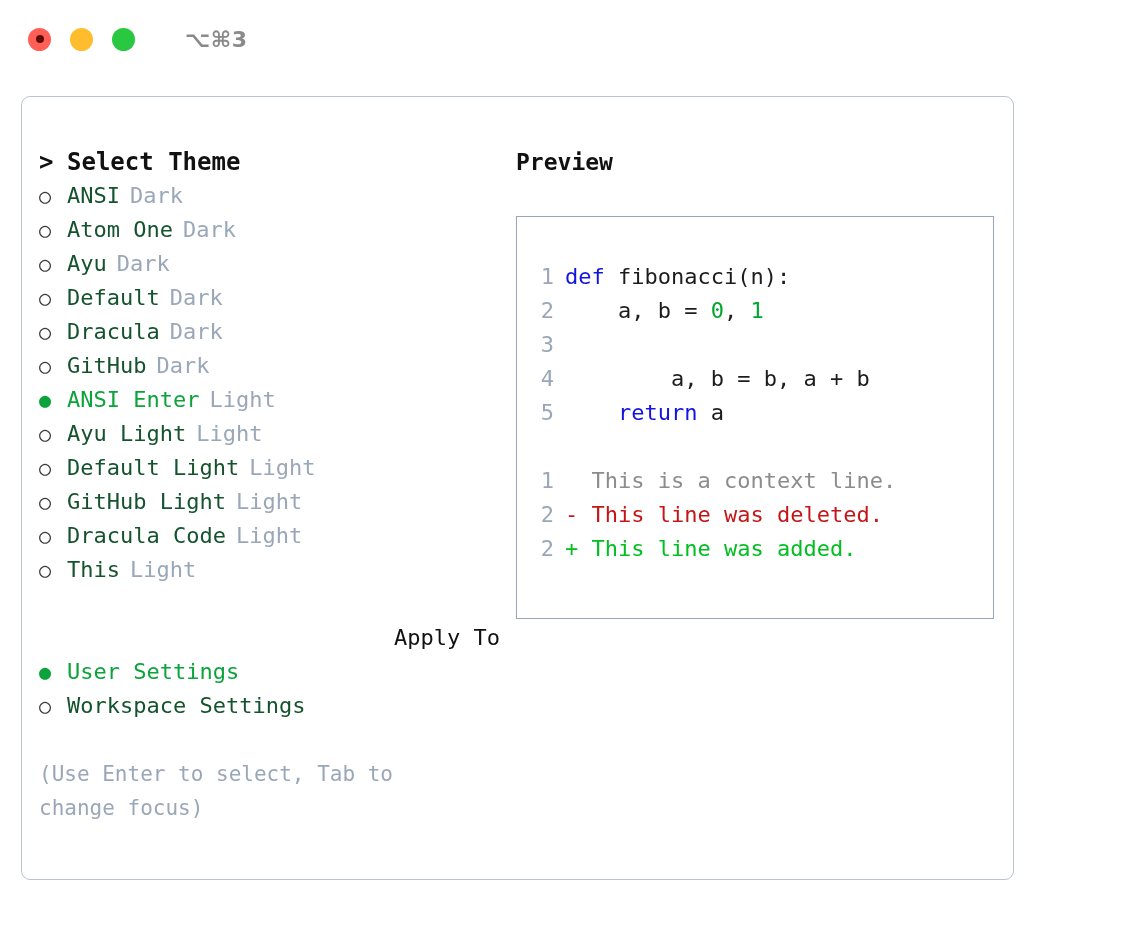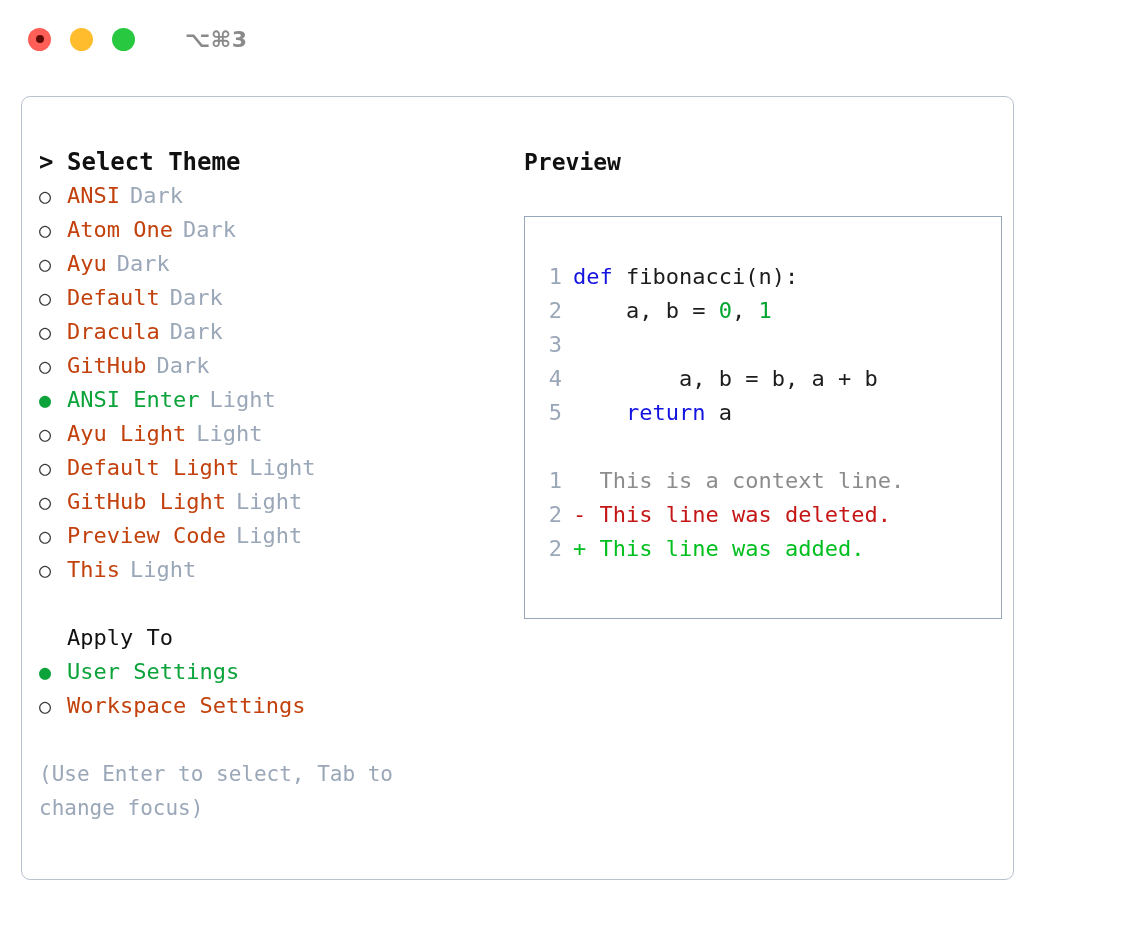--- a/index.html
+++ b/index.html
@@ -123,56 +123,56 @@
   }
   .opt .bullet {
     display: inline-block;
     width: 28px;
     flex: none;
     font-size: 20px;
     color: #3a3a3a;
     line-height: 34px;
   }
   .opt.selected .bullet { color: #0ba33a; }
-  .opt .name { color: #c2410c; }
+  .opt .name { color: #14532d; }
   .opt.selected .name { color: #0ba33a; }
   .opt .tag {
     color: #9aa7b8;
     padding-left: 10px;
   }
 
   .apply-heading {
     display: flex;
     height: 34px;
     line-height: 34px;
     font-size: 22px;
     color: #111111;
     white-space: pre;
     margin-top: 34px;
+    justify-content: space-between;
   }
   .apply-heading .spacer {
     display: inline-block;
     width: 28px;
     flex: none;
   }
 
   .hint {
     margin-top: 34px;
     font-size: 21px;
     line-height: 34px;
     color: #9aa7b8;
     max-width: 410px;
   }
 
   
   .right-col {
     flex: 1;
     padding: 48px 0 0 16px;
     box-sizing: border-box;
-    margin-left: 8px;
   }
   .preview-title {
     font-size: 23px;
     font-weight: 700;
     color: #111111;
     line-height: 34px;
     margin-left: 0px;
     white-space: pre;
   }
 
@@ -243,21 +243,21 @@
             <div class="opt"><span class="bullet">○</span><span class="name">ANSI</span><span class="tag">Dark</span></div>
             <div class="opt"><span class="bullet">○</span><span class="name">Atom One</span><span class="tag">Dark</span></div>
             <div class="opt"><span class="bullet">○</span><span class="name">Ayu</span><span class="tag">Dark</span></div>
             <div class="opt"><span class="bullet">○</span><span class="name">Default</span><span class="tag">Dark</span></div>
             <div class="opt"><span class="bullet">○</span><span class="name">Dracula</span><span class="tag">Dark</span></div>
             <div class="opt"><span class="bullet">○</span><span class="name">GitHub</span><span class="tag">Dark</span></div>
             <div class="opt selected"><span class="bullet">●</span><span class="name">ANSI Enter</span><span class="tag">Light</span></div>
             <div class="opt"><span class="bullet">○</span><span class="name">Ayu Light</span><span class="tag">Light</span></div>
             <div class="opt"><span class="bullet">○</span><span class="name">Default Light</span><span class="tag">Light</span></div>
             <div class="opt"><span class="bullet">○</span><span class="name">GitHub Light</span><span class="tag">Light</span></div>
-            <div class="opt"><span class="bullet">○</span><span class="name">Preview Code</span><span class="tag">Light</span></div>
+            <div class="opt"><span class="bullet">○</span><span class="name">Dracula Code</span><span class="tag">Light</span></div>
             <div class="opt"><span class="bullet">○</span><span class="name">This</span><span class="tag">Light</span></div>
           </div>
 
         <div class="apply-heading">
           <span class="spacer"></span>
           <span>Apply To</span>
         </div>
 
         <div class="opt-list" id="apply-list">
             <div class="opt selected"><span class="bullet">●</span><span class="name">User Settings</span></div>

